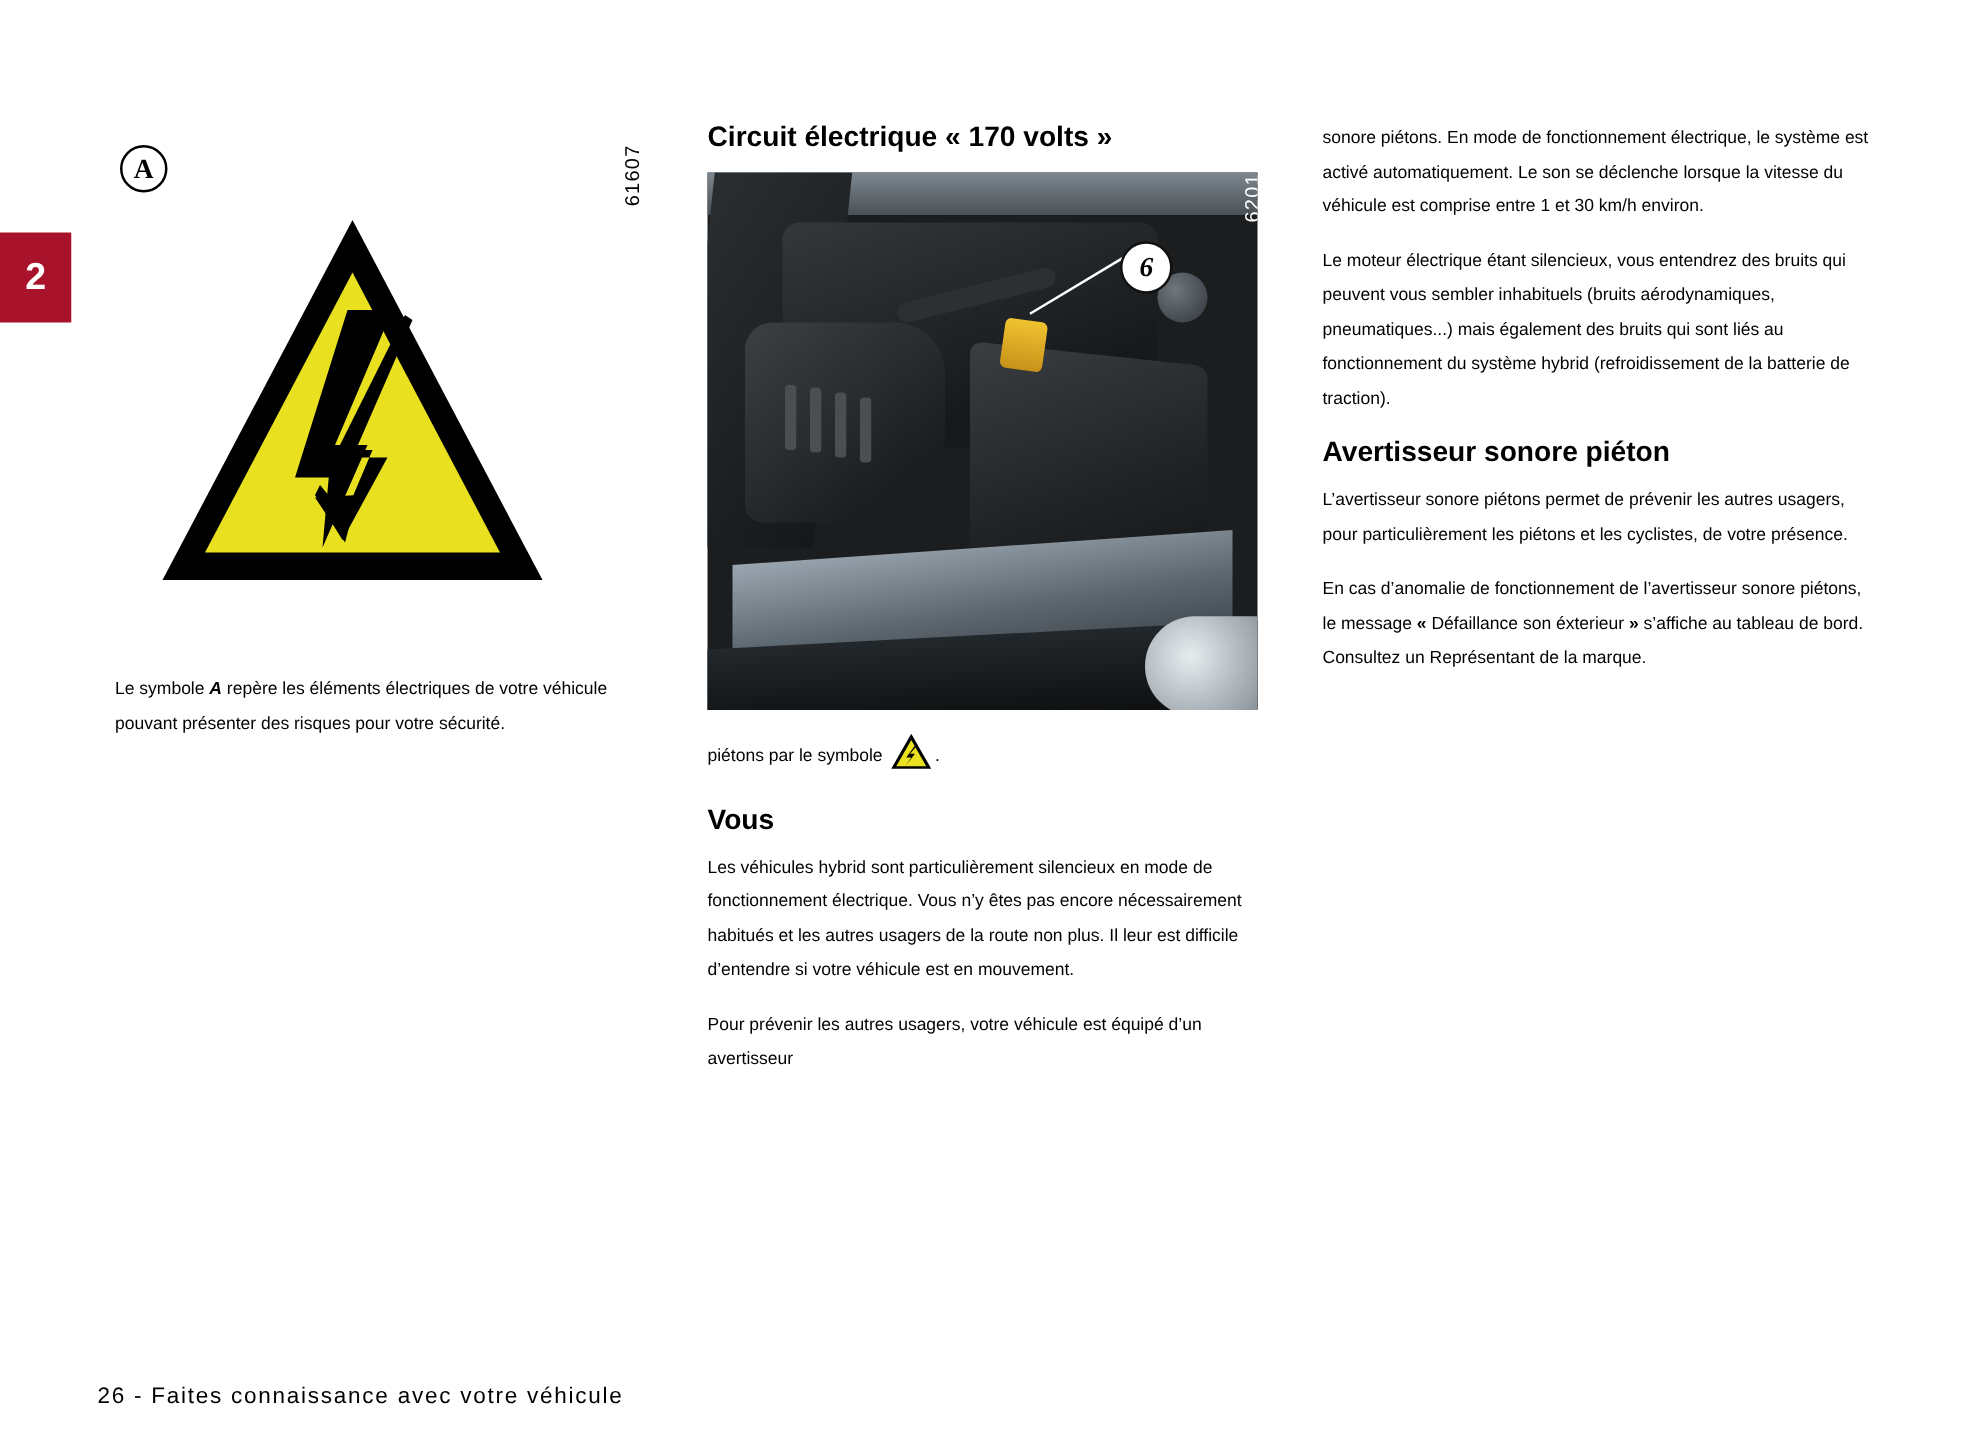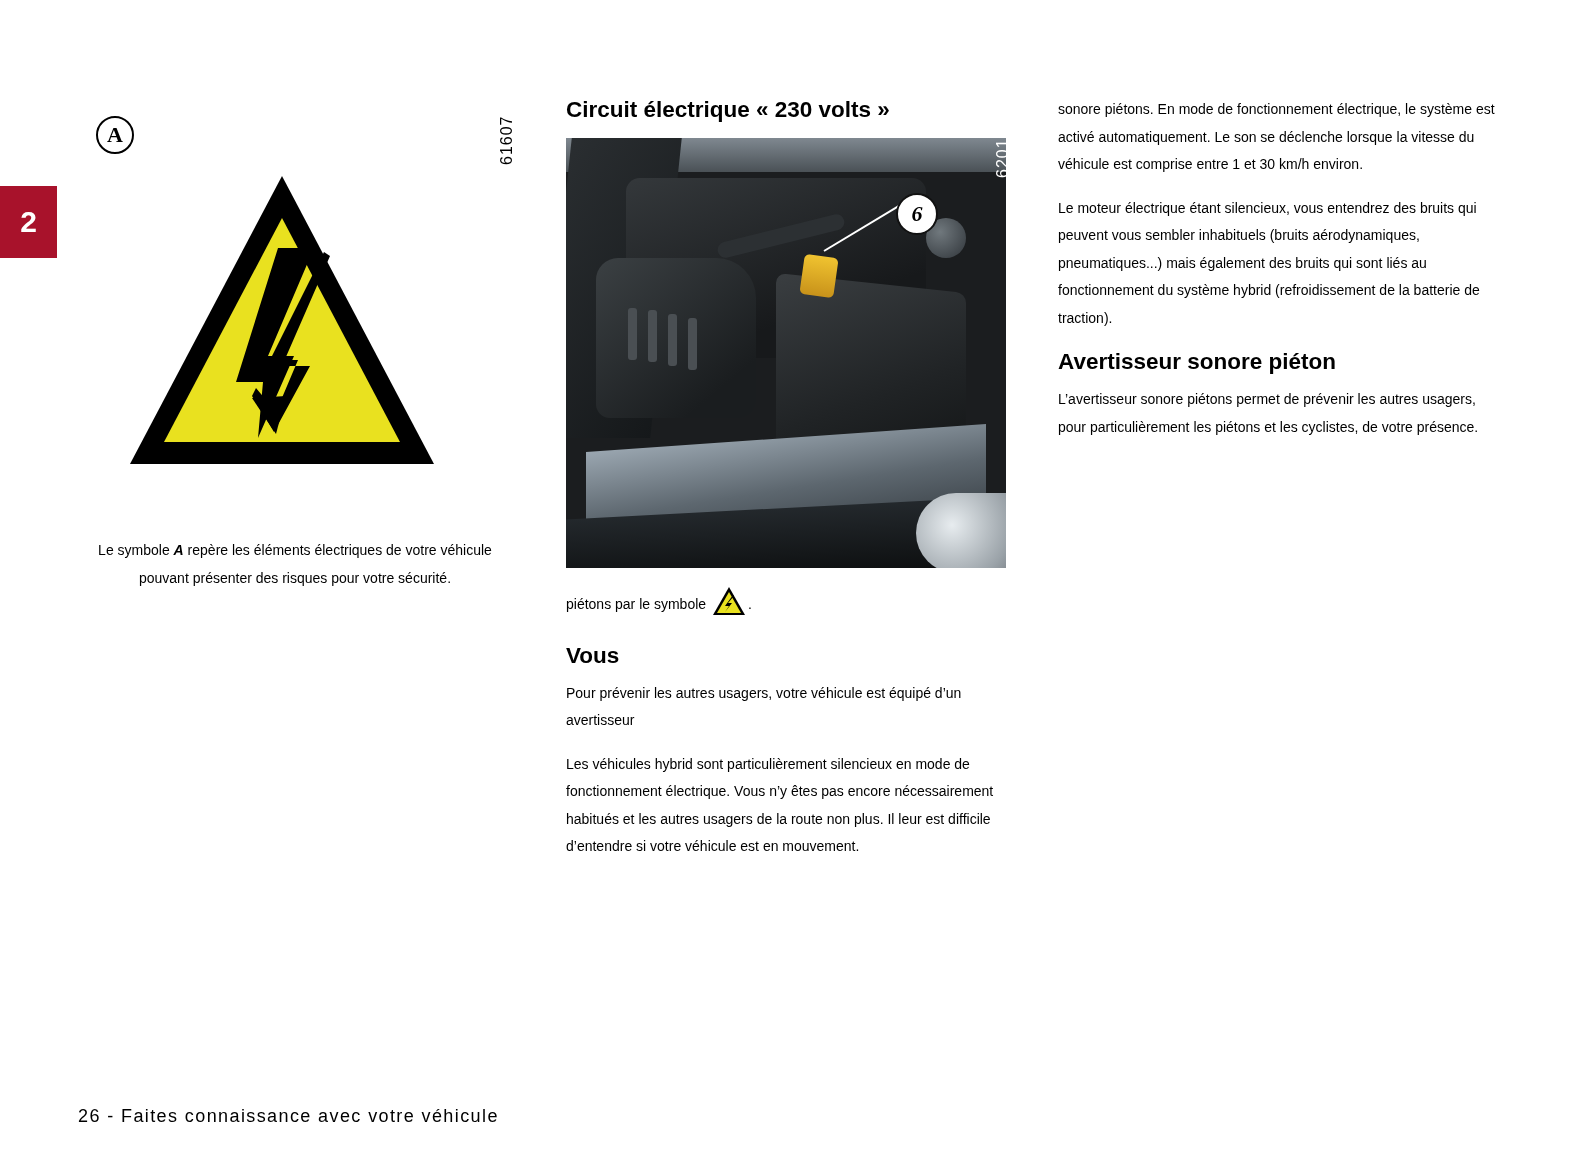--- a/index.html
+++ b/index.html
@@ -107,24 +107,23 @@
   .fig-num-1 { left: 498px; top: 165px; }
   .fig-num-2 {
     left: 988px;
     top: 160px;
     color: #ffffff;
   }
 
   
   .col1-text {
     position: absolute;
-    left: 80px;
+    left: 92px;
     top: 537px;
     width: 430px;
-    text-align: center;
   }
 
   
   .photo {
     position: relative;
     width: 440px;
     height: 430px;
     margin: 0 0 18px 0;
     overflow: hidden;
     background: #1b1d1f;
@@ -271,21 +270,21 @@
     </svg>
   </div>
 
   <div class="col1-text">
     <p class="body">
       Le symbole <b class="ital">A</b> repère les éléments électriques de votre véhicule pouvant présenter des risques pour votre sécurité.
     </p>
   </div>
 
   <div class="col col2">
-    <h2 class="sub">Circuit électrique « 230 volts »</h2>
+    <h2 class="sub">Circuit électrique « 170 volts »</h2>
 
     <div class="photo">
       <div class="sky"></div>
       <div class="hood-left"></div>
       <div class="engine-blk"></div>
       <div class="hose"></div>
       <div class="airbox"></div>
       <div class="airbox-rib" style="left:62px; top:170px;"></div>
       <div class="airbox-rib" style="left:82px; top:172px;"></div>
       <div class="airbox-rib" style="left:102px; top:176px;"></div>
@@ -305,27 +304,28 @@
     <p class="body"><span>piétons par le symbole</span>
       <span class="inline-hazard">
         <svg width="34" height="30" viewBox="0 0 34 30" xmlns="http://www.w3.org/2000/svg">
           <polygon points="17,1 33,29 1,29" fill="#000000"></polygon>
           <polygon points="17,6 29,27 5,27" fill="#e9e11f"></polygon>
           <polygon points="21,9 13,20 17,20 13,26 20,17 16,17 22,10" fill="#000000"></polygon>
         </svg>
       </span><span>.</span></p>
 
     <h2 class="sub tight">Vous</h2>
+    <p class="body">Les véhicules hybrid sont particulièrement silencieux en mode de fonctionnement électrique. Vous n’y êtes pas encore nécessairement habitués et les autres usagers de la route non plus. Il leur est difficile d’entendre si votre véhicule est en mouvement.</p>
     <p class="body">Pour prévenir les autres usagers, votre véhicule est équipé d’un avertisseur</p>
-    <p class="body">Les véhicules hybrid sont particulièrement silencieux en mode de fonctionnement électrique. Vous n’y êtes pas encore nécessairement habitués et les autres usagers de la route non plus. Il leur est difficile d’entendre si votre véhicule est en mouvement.</p>
   </div>
 
   <div class="col col3">
     <p class="body">sonore piétons. En mode de fonctionnement électrique, le système est activé automatiquement. Le son se déclenche lorsque la vitesse du véhicule est comprise entre 1 et 30 km/h environ.</p>
     <p class="body">Le moteur électrique étant silencieux, vous entendrez des bruits qui peuvent vous sembler inhabituels (bruits aérodynamiques, pneumatiques...) mais également des bruits qui sont liés au fonctionnement du système hybrid (refroidissement de la batterie de traction).</p>
 
     <h2 class="sub tight">Avertisseur sonore piéton</h2>
     <p class="body">L’avertisseur sonore piétons permet de prévenir les autres usagers, pour particulièrement les piétons et les cyclistes, de votre présence.</p>
+    <p class="body"><span>En cas d’anomalie de fonctionnement de l’avertisseur sonore piétons, le message </span><b>«</b><span> Défaillance son éxterieur </span><b>»</b><span> s’affiche au tableau de bord. Consultez un Représentant de la marque.</span></p>
   </div>
 
   <div class="footer">26 - Faites connaissance avec votre véhicule</div>
 
 </div>
 
 </body></html>

